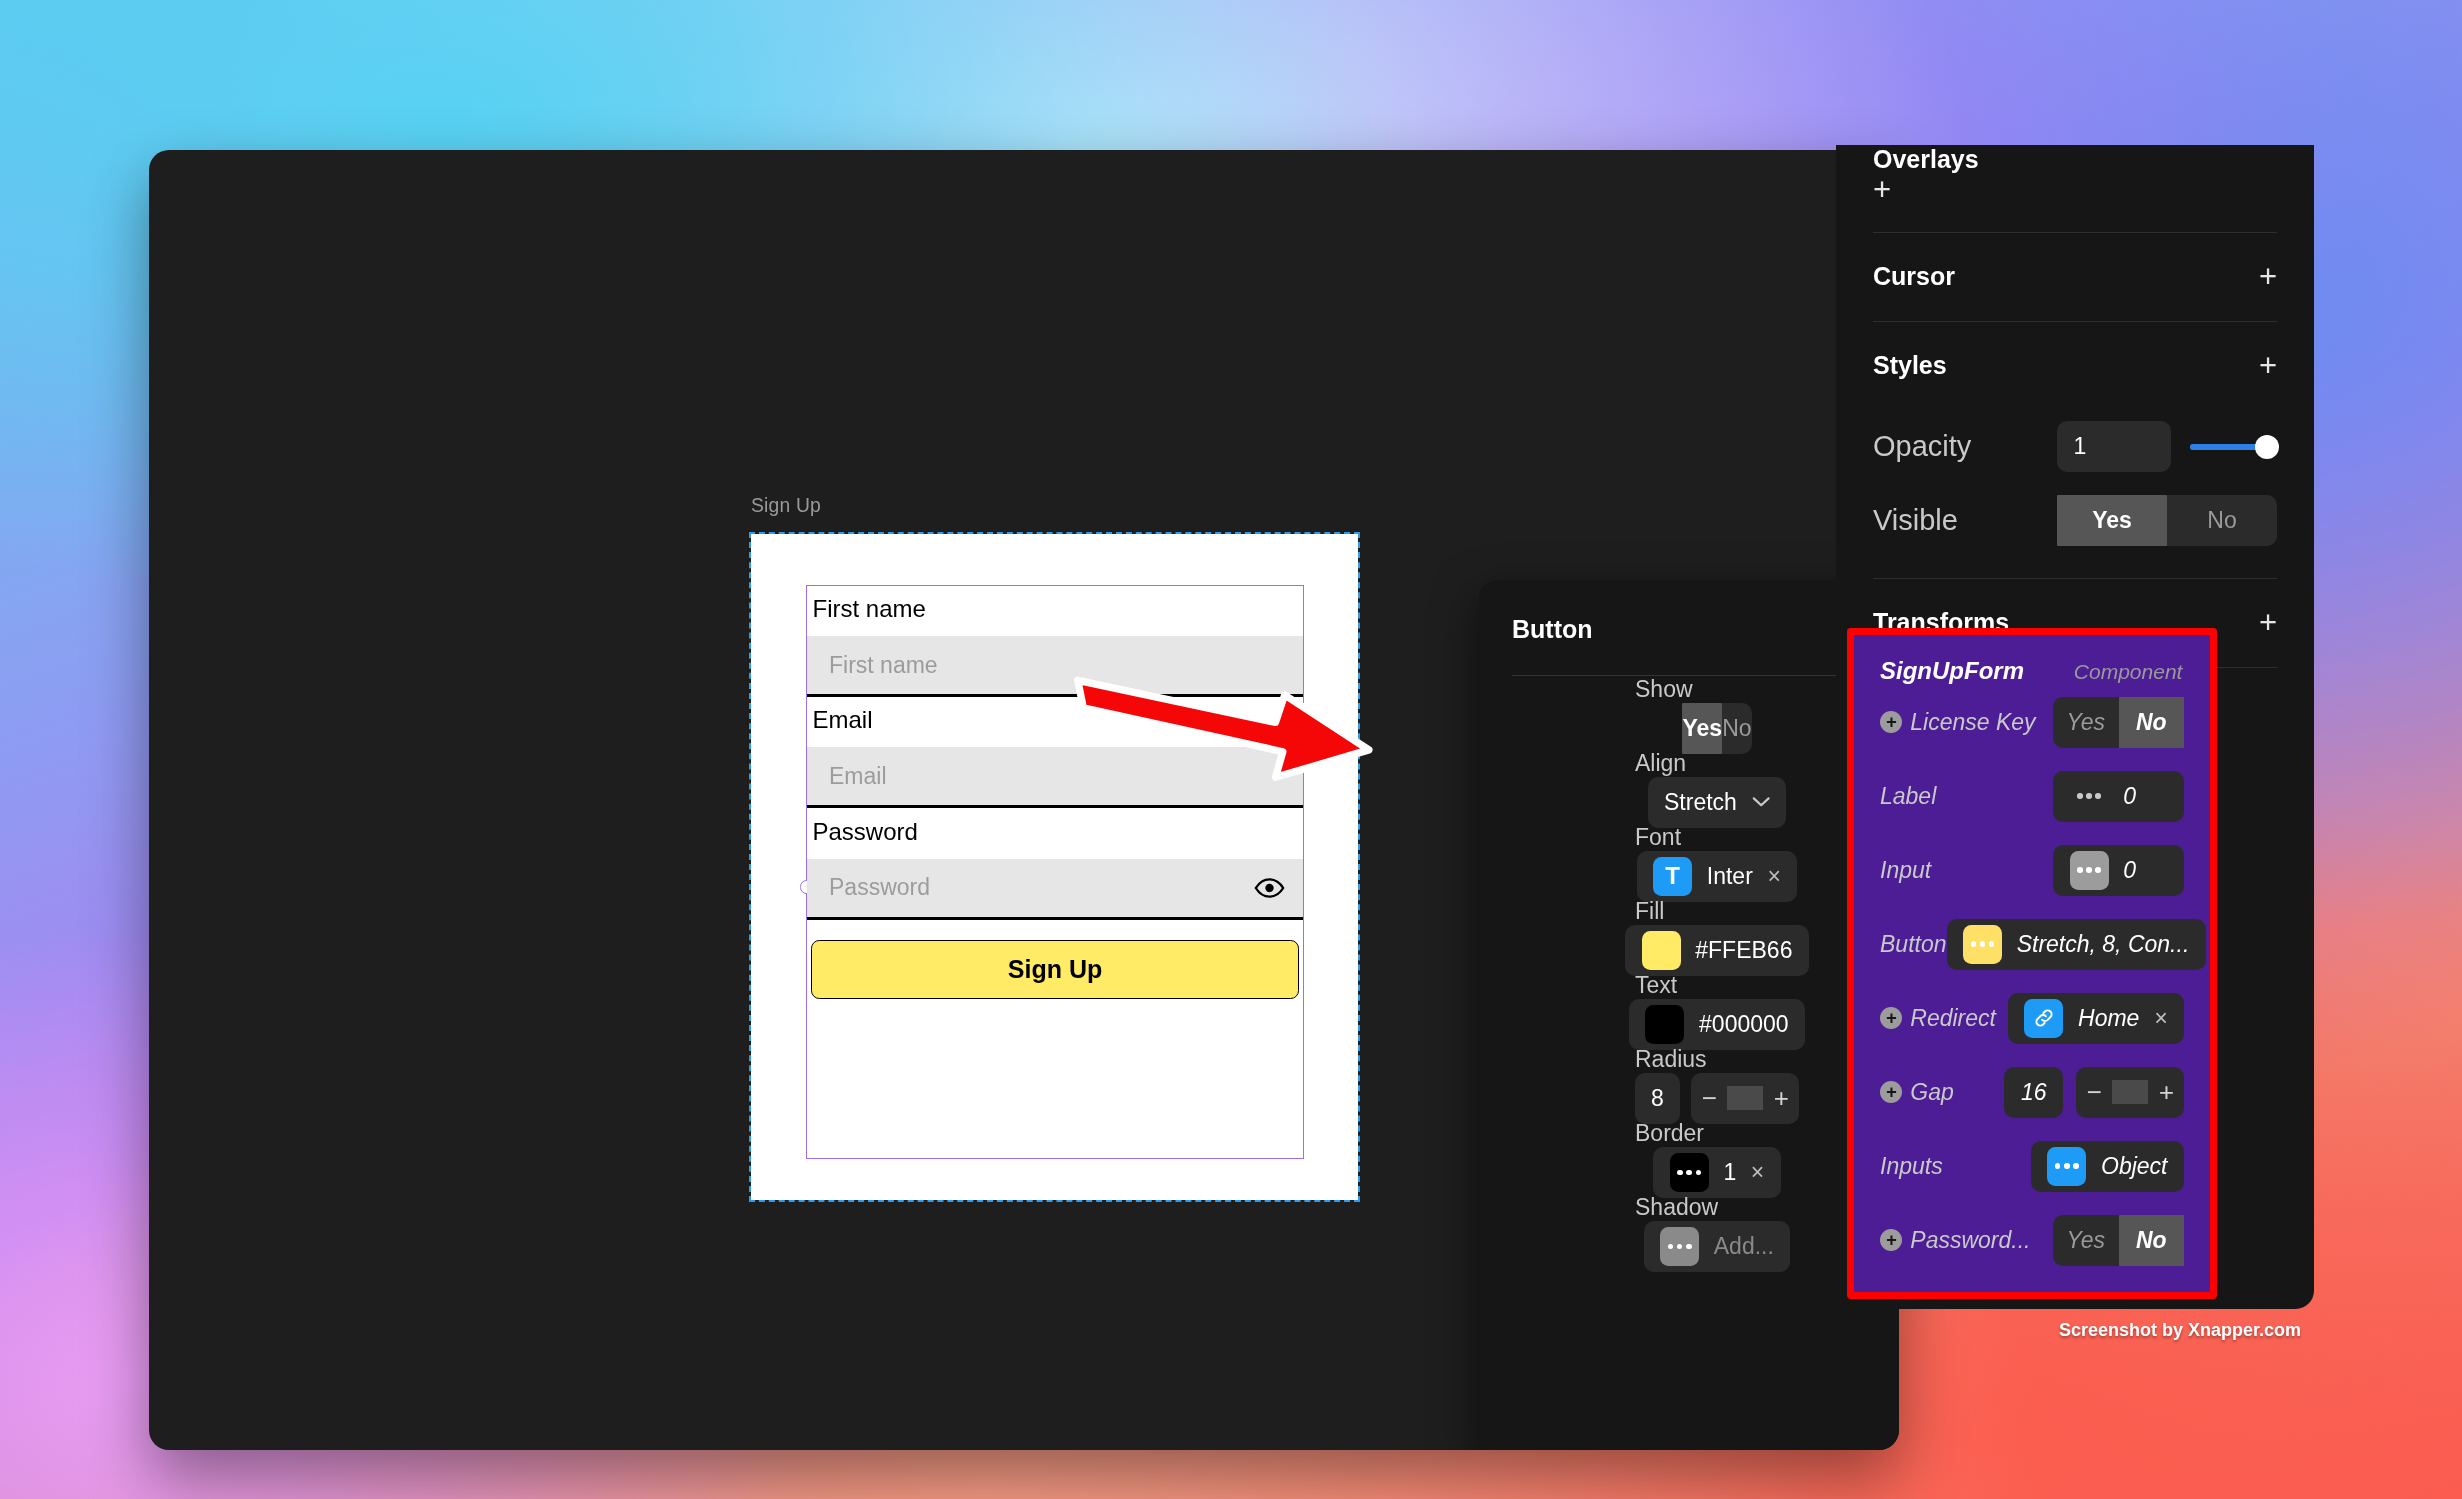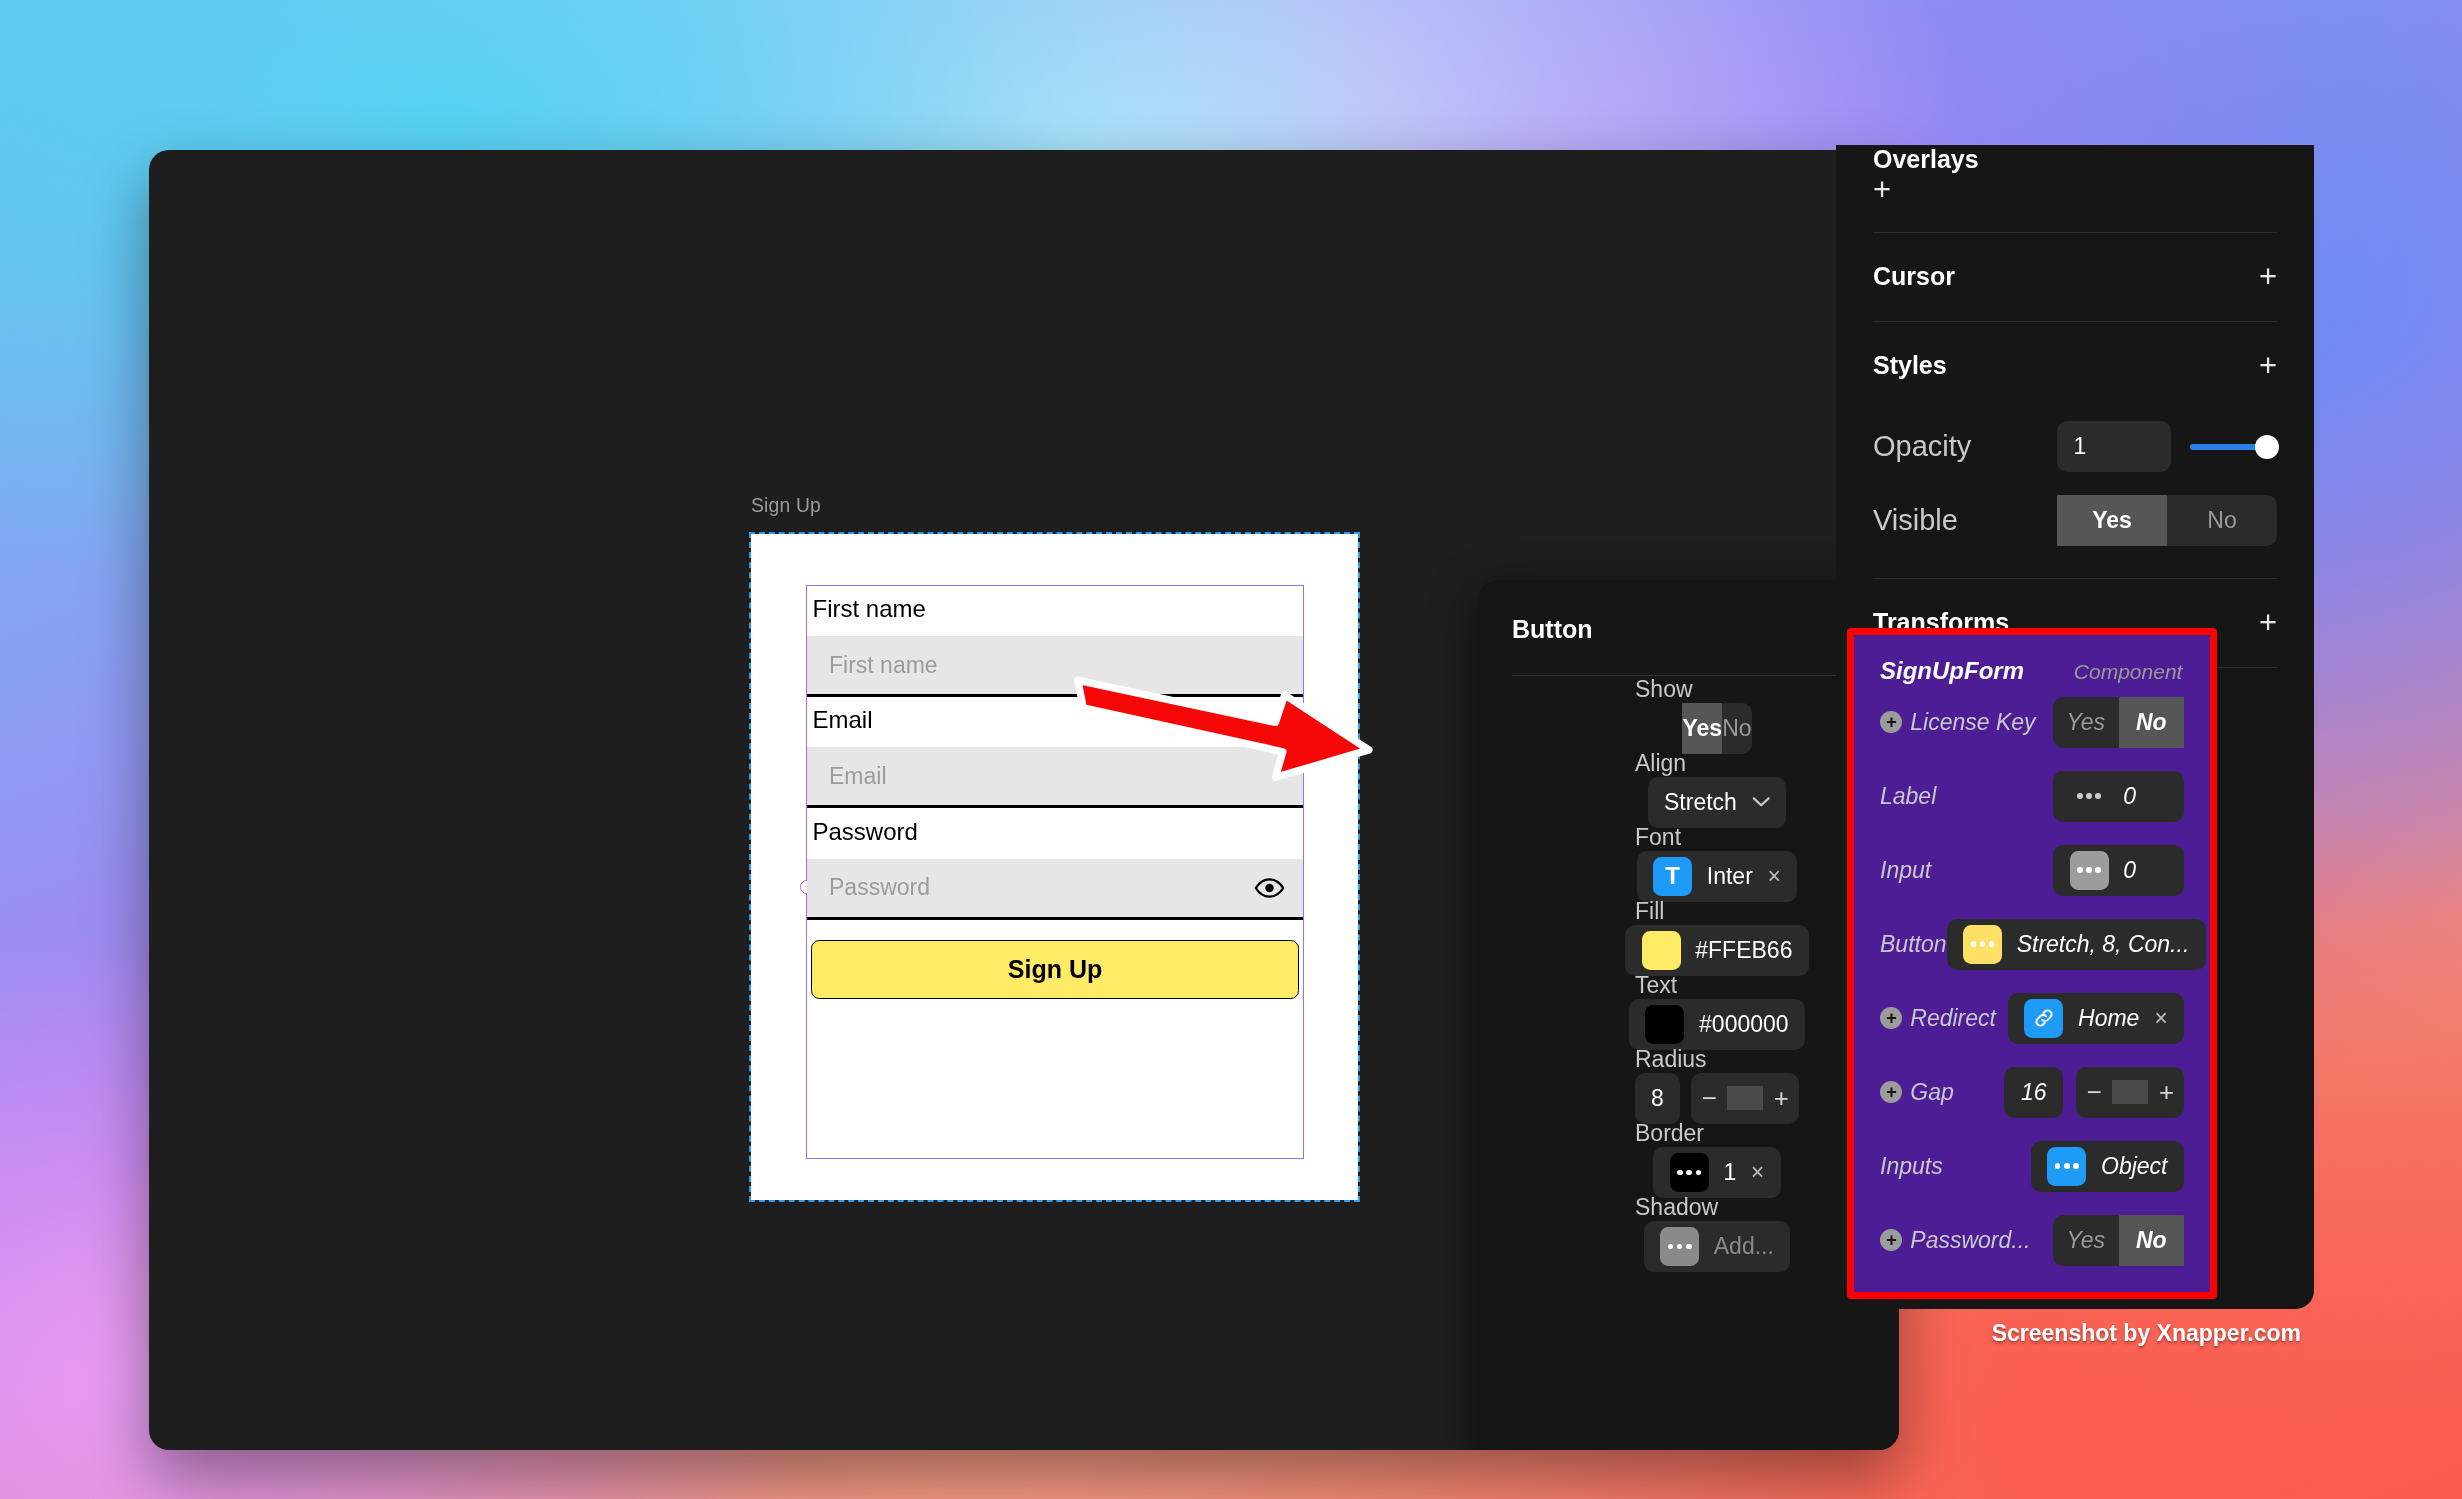--- a/index.html
+++ b/index.html
@@ -211,21 +211,21 @@
                      display: flex; align-items: center; gap: 8.3px; }
   .suf-row .sctl { flex: 1; display: flex; align-items: center; gap: 13px; }
   .ellip { overflow: hidden; white-space: nowrap; text-overflow: ellipsis; }
 
   
   .arrow-anno { position: absolute; left: 1066px; top: 662px; pointer-events: none; }
 
   
   .watermark {
     position: absolute; right: 161px; top: 1320px;
-    font-size: 23px; color: #ffffff; font-weight: 600;
+    font-size: 18px; color: #ffffff; font-weight: 600;
     text-shadow: 0 1.8px 2.8px rgba(0,0,0,.35);
   }
 </style>
 </head>
 <body>
 
 <div class="app-window">
 
   <div class="canvas">
 

